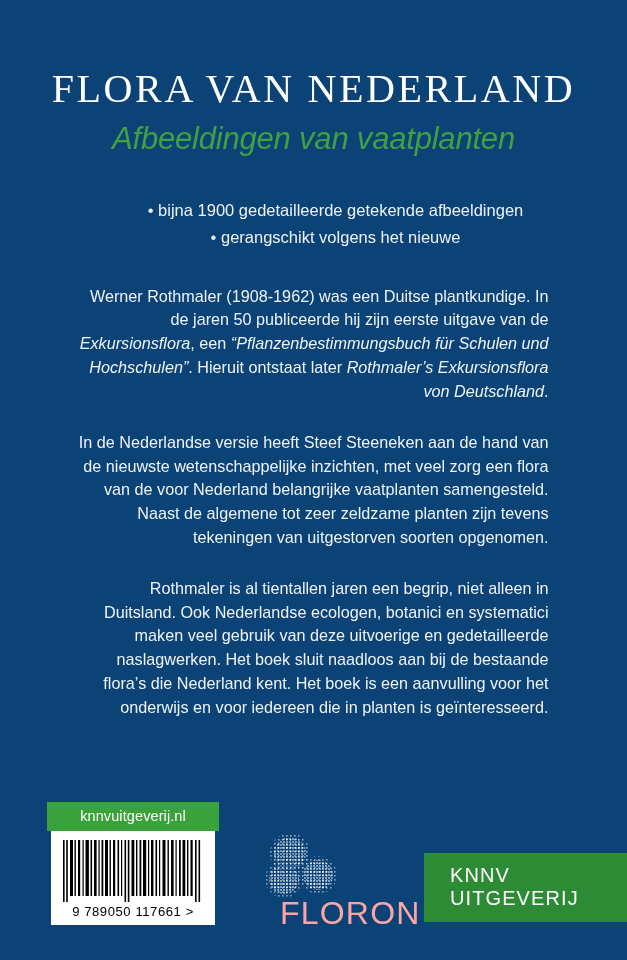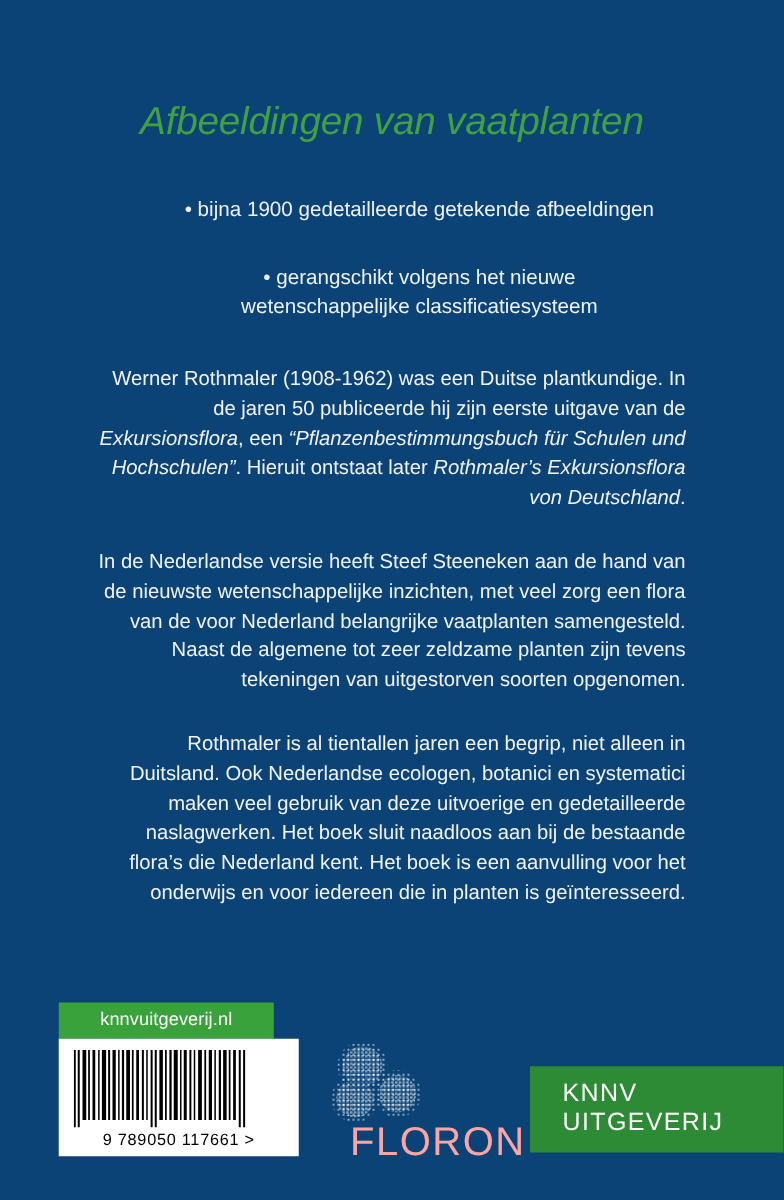--- a/index.html
+++ b/index.html
@@ -43,21 +43,21 @@
 
   
   .bullets {
     margin-top: 43px;
     text-align: center;
     color: #eef2f6;
     font-size: 16.5px;
     line-height: 1.35;
   }
   .bullet-line { margin: 0; padding-left: 44px; }
-  .bullet-group { margin-top: 32px; }
+  .bullet-group { margin-top: 5px; }
 
   
   .body-copy {
     margin: 0 auto;
     width: 470px;
     text-align: center;
     color: #f0f3f7;
     font-size: 16.2px;
     line-height: 1.47;
   }
@@ -85,21 +85,21 @@
   .site-banner {
     background: #3aa23a;
     color: #ffffff;
     font-size: 14.5px;
     text-align: center;
     padding: 6px 0 7px 0;
     letter-spacing: 0.1px;
   }
   .barcode-box {
     background: #ffffff;
-    width: 192px;
+    width: 164px;
     margin: 0 auto;
     padding: 9px 0 6px 0;
     box-sizing: border-box;
   }
   .bars {
     height: 62px;
     margin: 0 12px;
     display: block;
   }
   .isbn-digits {
@@ -140,28 +140,28 @@
     font-size: 20px;
     letter-spacing: 1.1px;
     padding: 11px 0 12px 26px;
     box-sizing: border-box;
   }
 </style>
 </head>
 <body>
 
 <div class="title-block">
+  <h1 class="book-title">FLORA VAN NEDERLAND</h1>
   <h2 class="book-subtitle">Afbeeldingen van vaatplanten</h2>
 </div>
 
 <div class="bullets">
   <p class="bullet-line">• bijna 1900 gedetailleerde getekende afbeeldingen</p>
   <div class="bullet-group">
     <p class="bullet-line">• gerangschikt volgens het nieuwe</p>
-    <p class="bullet-line">wetenschappelijke classificatiesysteem</p>
   </div>
 </div>
 
 <div class="body-copy">
   <p class="para para-1"><span>Werner Rothmaler (1908-1962) was een Duitse plantkundige. In de jaren 50 publiceerde hij zijn eerste uitgave van de </span><i>Exkursionsflora</i><span>, een </span><i>“Pflanzenbestimmungsbuch für Schulen und Hochschulen”</i><span>. Hieruit ontstaat later </span><i>Rothmaler’s Exkursionsflora von Deutschland</i><span>.</span></p>
 
   <p class="para">In de Nederlandse versie heeft Steef Steeneken aan de hand van de nieuwste wetenschappelijke inzichten, met veel zorg een flora van de voor Nederland belangrijke vaatplanten samengesteld. Naast de algemene tot zeer zeldzame planten zijn tevens tekeningen van uitgestorven soorten opgenomen.</p>
 
   <p class="para">Rothmaler is al tientallen jaren een begrip, niet alleen in Duitsland. Ook Nederlandse ecologen, botanici en systematici maken veel gebruik van deze uitvoerige en gedetailleerde naslagwerken. Het boek sluit naadloos aan bij de bestaande flora’s die Nederland kent. Het boek is een aanvulling voor het onderwijs en voor iedereen die in planten is geïnteresseerd.</p>
 </div>

